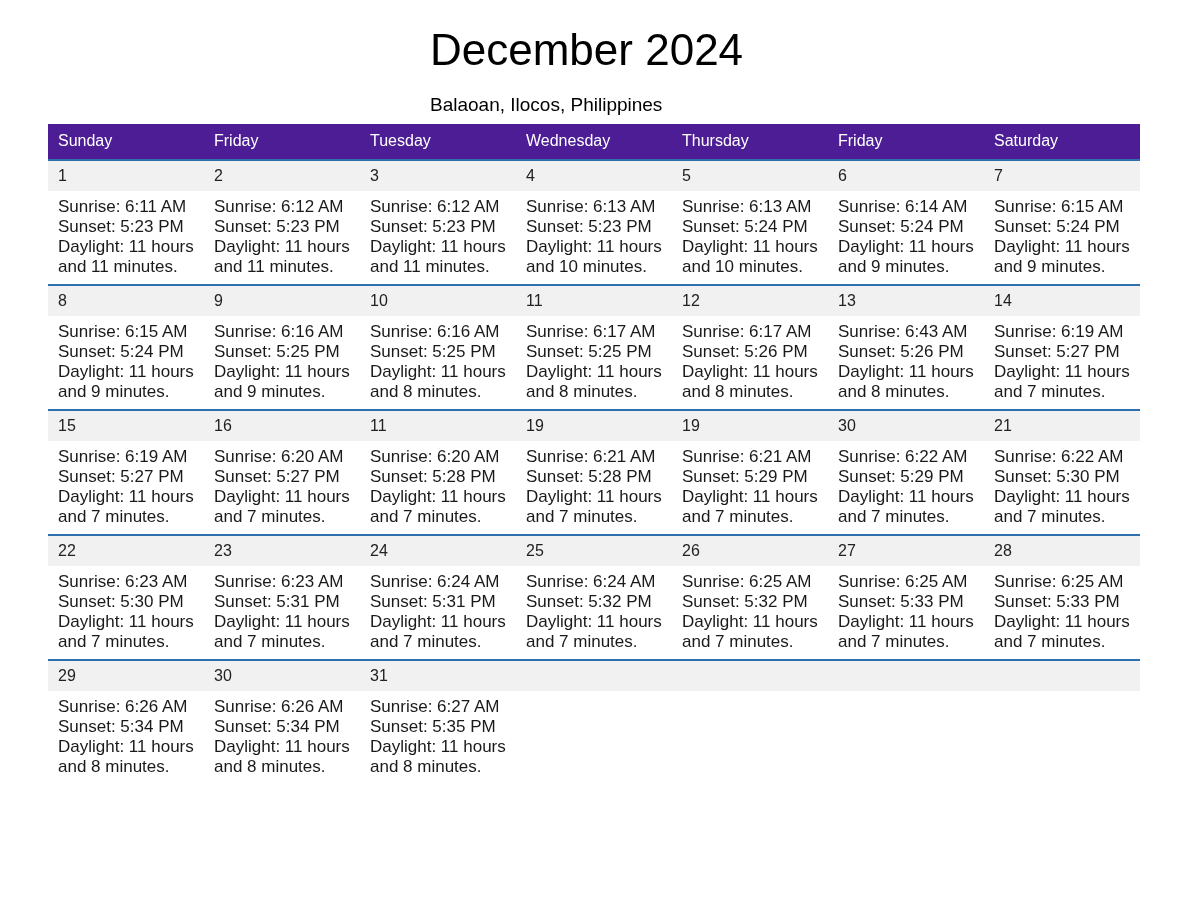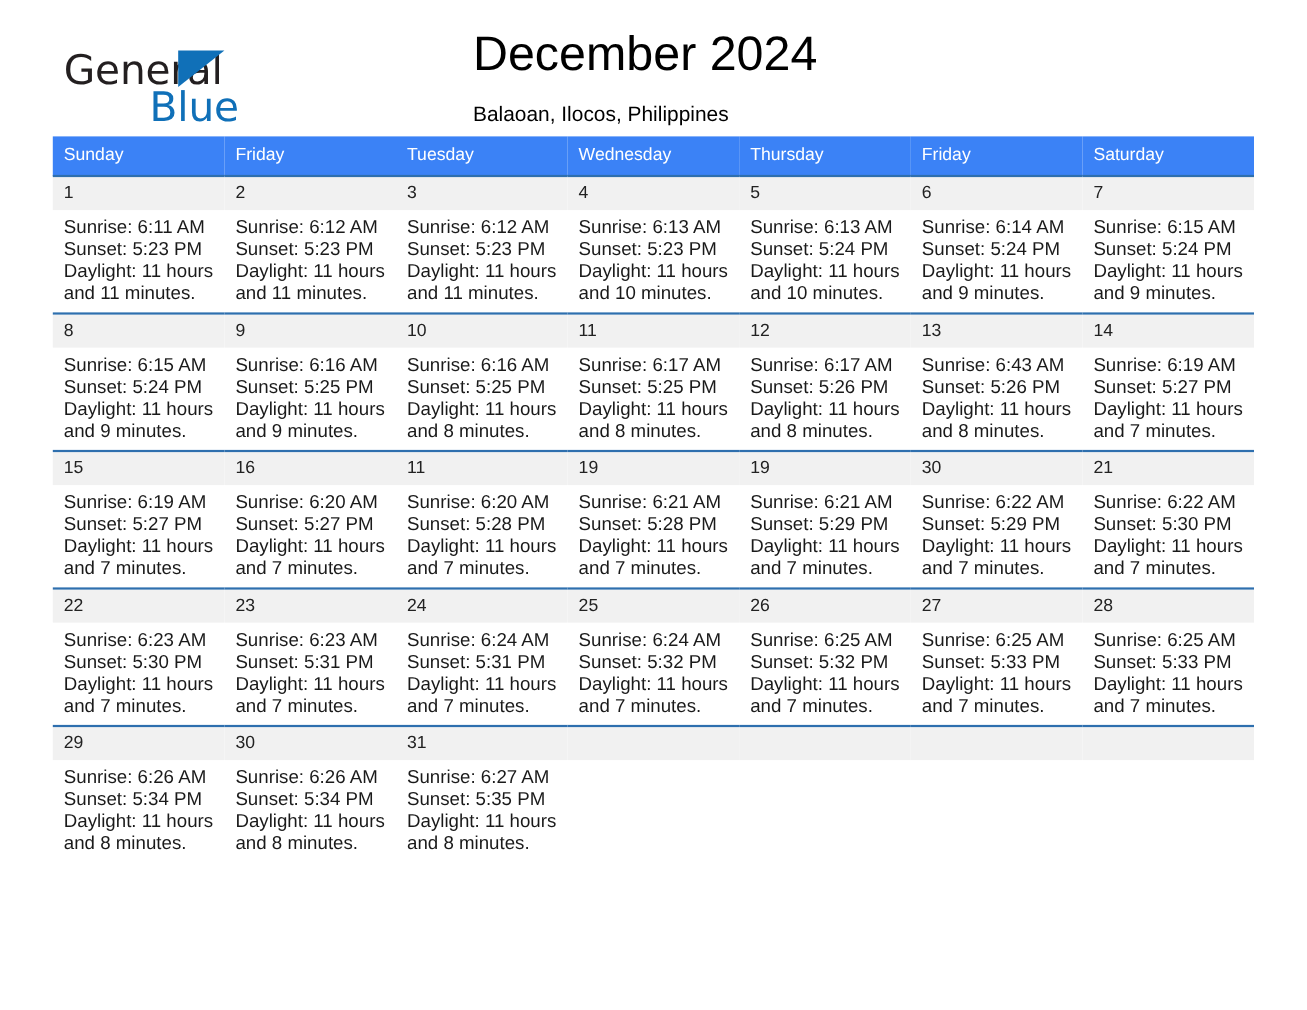--- a/index.html
+++ b/index.html
@@ -91,21 +91,21 @@
   }
 
   
   table.cal {
     width: 1092px;
     border-collapse: collapse;
     table-layout: fixed;
     margin-top: 14px;
   }
   table.cal th {
-    background: #3b82f6;
+    background: #4c1d95;
     color: #ffffff;
     font-size: 16px;
     font-weight: 400;
     text-align: left;
     padding: 7px 0 8px 10px;
     border: none;
     line-height: 20px;
   }
   table.cal td {
     vertical-align: top;
@@ -139,25 +139,20 @@
     white-space: nowrap;
   }
 </style>
 </head>
 <body>
 
 <div class="page">
 
   <div class="top">
 
-    <div class="logo">
-      <span class="logo-line1">General</span>
-      <span class="logo-tri"></span>
-      <span class="logo-line2">Blue</span>
-    </div>
 
     <div class="title-block">
       <div class="month-title">December 2024</div>
       <div class="location">Balaoan, Ilocos, Philippines</div>
     </div>
 
   </div>
 
   <table class="cal">
     <thead>

